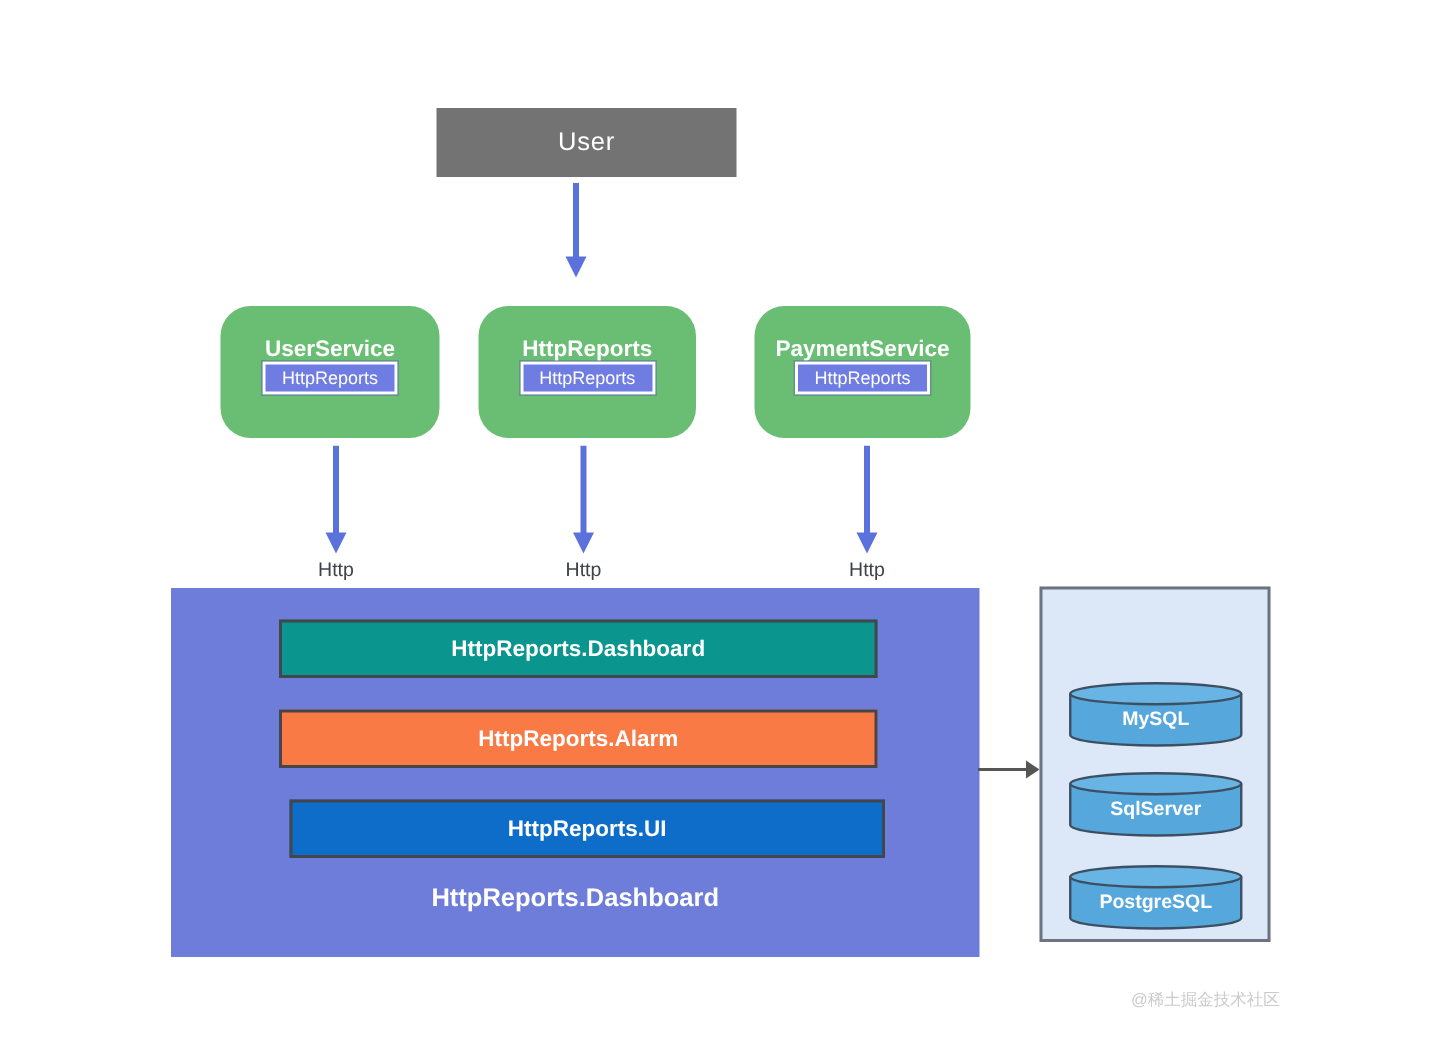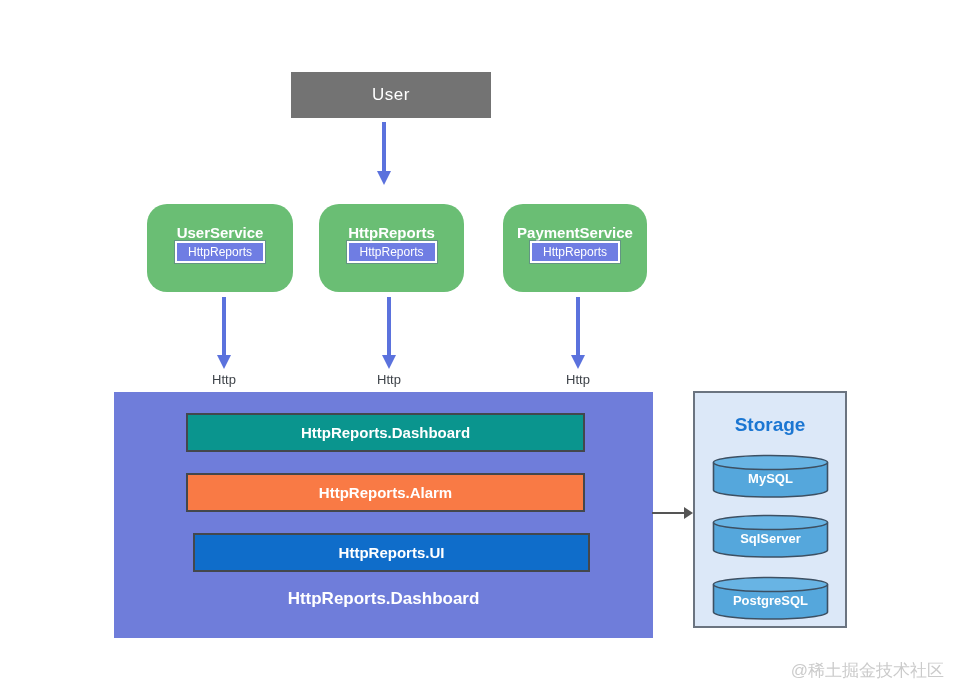--- a/index.html
+++ b/index.html
@@ -34,21 +34,21 @@
   
   .storage{left:693px;top:391px;width:154px;height:237px;box-sizing:border-box;
     background:#dce8f8;border:2px solid #6b7480;}
   .storage-title{position:absolute;left:0;top:21px;width:100%;text-align:center;
     color:#1b76d2;font-size:19px;font-weight:bold;}
   .cylinder{position:absolute;left:17px;width:117px;height:45px;}
   .cyl-label{position:absolute;left:0;top:17px;width:100%;text-align:center;
     color:#fff;font-size:13px;font-weight:bold;}
 
   
-  .watermark{left:754px;top:659px;width:190px;text-align:right;color:#cbcbcb;font-size:17px;}
+  .watermark{left:754px;top:659px;width:190px;text-align:left;color:#cbcbcb;font-size:11px;}
 </style>
 </head>
 <body>
 
 <div class="canvas">
 
   <div class="abs user-box">
     <span>User</span>
   </div>
 
@@ -93,21 +93,20 @@
     <div class="bar bar-alarm">HttpReports.Alarm</div>
     <div class="dash-label">HttpReports.Dashboard</div>
   </div>
 
   <svg class="abs" style="left:652px;top:506px" width="42" height="14">
     <line x1="0" y1="7" x2="32" y2="7" stroke="#555555" stroke-width="2"></line>
     <polygon points="32,1 32,13 41,7" fill="#555555"></polygon>
   </svg>
 
   <div class="abs storage">
-    <div class="storage-title">Storage</div>
 
     <div class="cylinder" style="top:61px">
       <svg width="117" height="45" viewBox="0 0 117 45">
         <path d="M1.5 8.5 L1.5 36 A57 7 0 0 0 115.5 36 L115.5 8.5" fill="#55a7dc" stroke="#3d5063" stroke-width="1.6"></path>
         <ellipse cx="58.5" cy="8.5" rx="57" ry="7" fill="#68b4e4" stroke="#3d5063" stroke-width="1.6"></ellipse>
       </svg>
       <div class="cyl-label">MySQL</div>
     </div>
 
     <div class="cylinder" style="top:121px">

